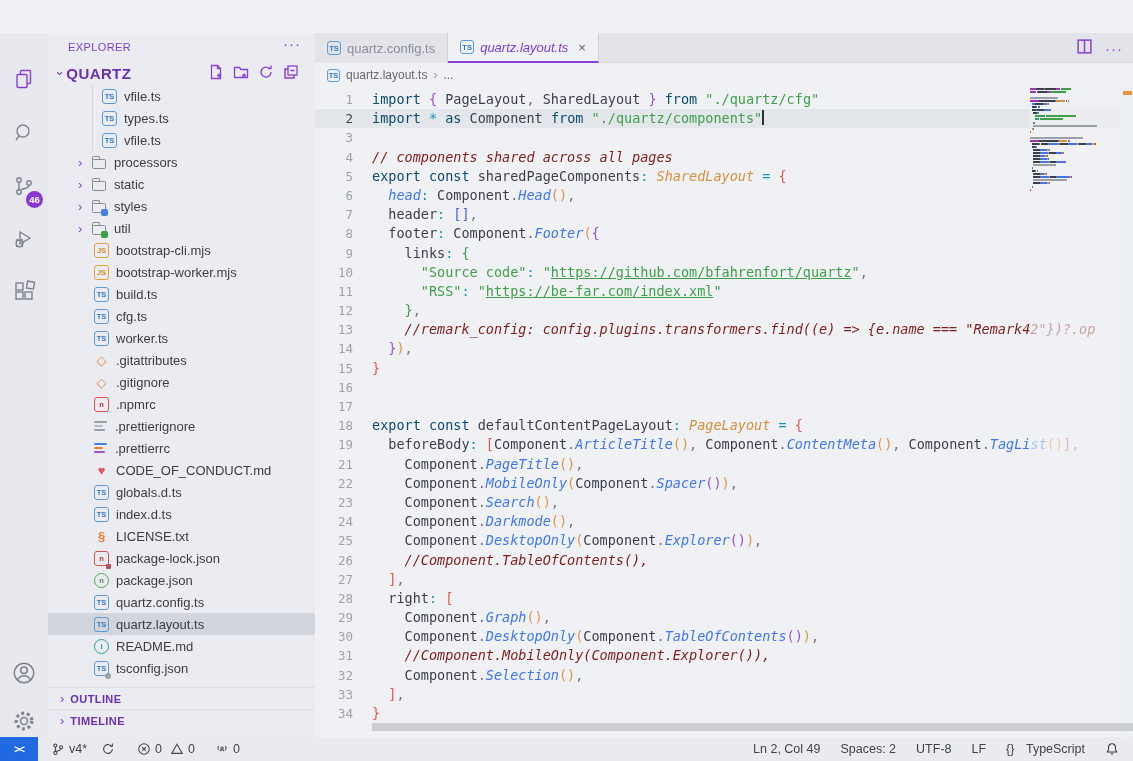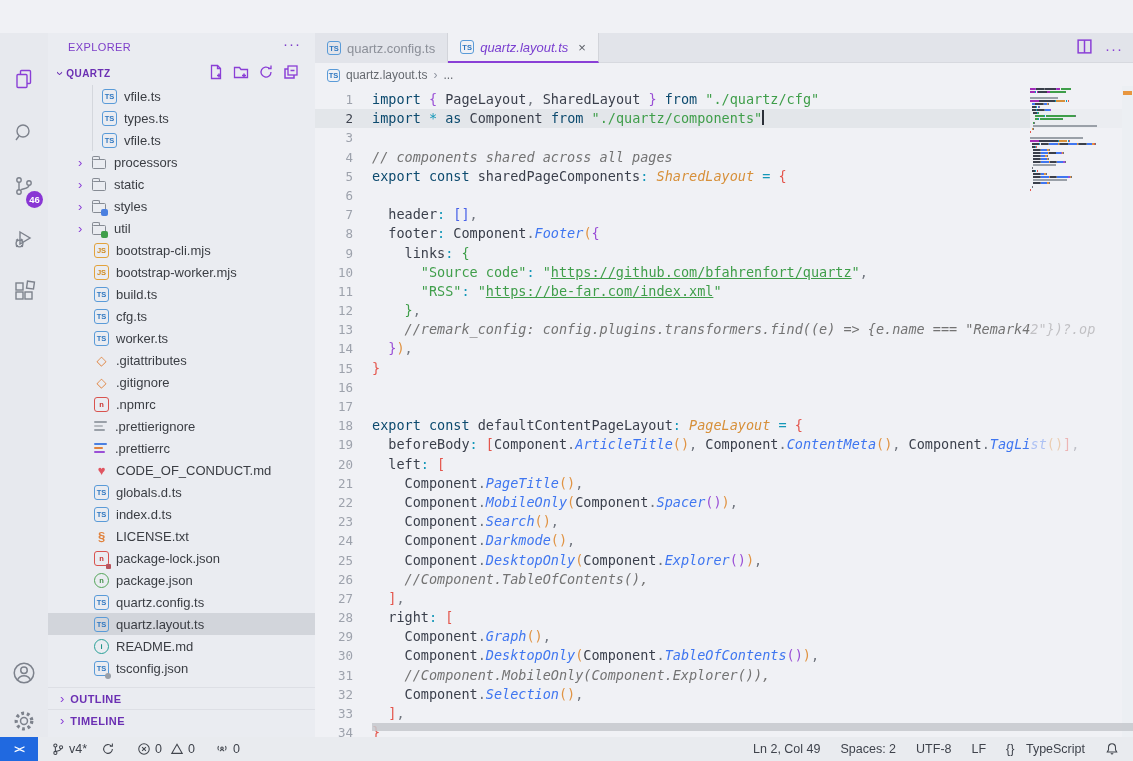--- a/index.html
+++ b/index.html
@@ -20,21 +20,21 @@
            background:#8936d4; color:#fff; font-size:9.5px; font-weight:bold; display:flex;
            align-items:center; justify-content:center; padding:0 3px; }
 
   
   .sidebar { position:absolute; left:48px; top:33px; width:267px; height:704px; background:#eaecf1; overflow:hidden; }
   .sb-head { position:absolute; left:0; top:0; width:267px; height:28px; display:flex; align-items:center; }
   .sb-title { font-size:11px; letter-spacing:.4px; color:#7d3ec9; margin-left:20px; }
   .sb-more { position:absolute; right:14px; top:2px; color:#7d3ec9; font-size:15px; letter-spacing:1px; }
   .sb-section { position:absolute; left:0; top:28px; width:267px; height:24px; display:flex; align-items:center; }
   .sb-chev { color:#6b2fb3; font-size:13px; display:inline-block; transform:rotate(90deg); margin:0 4px 0 10px; }
-  .sb-proj { font-size:10px; font-weight:bold; color:#6b2fb3; letter-spacing:.4px; }
+  .sb-proj { font-size:15px; font-weight:bold; color:#6b2fb3; letter-spacing:.4px; }
   .sb-actions { position:absolute; right:16px; top:3px; display:flex; gap:9px; }
   .sb-actions svg { stroke:#8a3fd6; fill:none; stroke-width:1.3; }
 
   .tree { position:absolute; left:0; top:52px; width:267px; }
   .row { position:relative; height:22px; display:flex; align-items:center; font-size:13px; color:#3a3d43; cursor:default; }
   .row.sel { background:#d2d5db; }
   .row .chev { color:#8a3fd6; font-size:13px; width:14px; margin-left:30px; }
   .row.lvl1 { padding-left:46px; }
   .row.lvl1.hasChev { padding-left:0; }
   .row.lvl2 { padding-left:54px; }
@@ -82,21 +82,21 @@
                font-size:13.5px; line-height:19.2px; }
   .cl { height:19.2px; white-space:pre; display:flex; }
   .cl.hl { background:#e3e6ea; }
   .ln { width:38px; text-align:right; color:#9da2ac; flex:none; font-size:12.5px; }
   .cl.hl .ln { color:#3c414d; }
   .lc { padding-left:19px; white-space:pre; }
   .ig { display:inline-block; width:2ch; border-left:1px solid #dfe1e6; }
 
   .tok-kw{color:#0c4a6e;} .tok-tx{color:#3a3f4b;} .tok-fn{color:#3f76f0;font-style:italic;}
   .tok-ty{color:#d7903a;font-style:italic;} .tok-str{color:#3f9e4a;}
-  .tok-lnk{color:#3f9e4a;text-decoration:underline;} .tok-cm{color:#737373;font-style:italic;}
+  .tok-lnk{color:#3f9e4a;text-decoration:underline;} .tok-cm{color:#7f1d1d;font-style:italic;}
   .tok-cl{color:#1397b8;} .tok-op{color:#1397b8;} .tok-pc{color:#6f747d;}
   .tok-po{color:#e09343;} .tok-pp{color:#9a4fd6;} .tok-bR{color:#e4564d;}
   .tok-bP{color:#9a4fd6;} .tok-bG{color:#3f9e4a;} .tok-bB{color:#4a63e8;}
   .caret { display:inline-block; width:1.5px; height:15px; background:#2b2f38; vertical-align:-2px; }
 
   .mini-overlay { position:absolute; left:715px; top:0; width:92px; height:651px; background:rgba(240,241,245,.62); }
   .minimap { position:absolute; left:715px; top:2px; width:92px; }
   .mrow { height:3.05px; white-space:nowrap; overflow:hidden; }
   .mrow b { display:inline-block; height:2px; vertical-align:top; }
   .ruler { position:absolute; left:807px; top:0; width:11px; height:651px; background:#eceff3; }
@@ -362,35 +362,34 @@
       <span class="bc-sep">›</span>
       <span>...</span>
     </div>
     <div class="codearea">
       <div class="codelines" id="code">
           <div class="cl"><span class="ln">1</span><span class="lc"><span class="tok-kw">import</span><span class="tok-tx"> </span><span class="tok-bP">{</span><span class="tok-tx"> PageLayout</span><span class="tok-pc">,</span><span class="tok-tx"> SharedLayout </span><span class="tok-bP">}</span><span class="tok-tx"> </span><span class="tok-kw">from</span><span class="tok-tx"> </span><span class="tok-str">"./quartz/cfg"</span></span></div>
           <div class="cl hl"><span class="ln">2</span><span class="lc"><span class="tok-kw">import</span><span class="tok-tx"> </span><span class="tok-op">*</span><span class="tok-tx"> </span><span class="tok-kw">as</span><span class="tok-tx"> Component </span><span class="tok-kw">from</span><span class="tok-tx"> </span><span class="tok-str">"./quartz/components"</span><span class="caret"></span></span></div>
           <div class="cl"><span class="ln">3</span><span class="lc"></span></div>
           <div class="cl"><span class="ln">4</span><span class="lc"><span class="tok-cm">// components shared across all pages</span></span></div>
           <div class="cl"><span class="ln">5</span><span class="lc"><span class="tok-kw">export</span><span class="tok-tx"> </span><span class="tok-kw">const</span><span class="tok-tx"> sharedPageComponents</span><span class="tok-cl">:</span><span class="tok-tx"> </span><span class="tok-ty">SharedLayout</span><span class="tok-tx"> </span><span class="tok-op">=</span><span class="tok-tx"> </span><span class="tok-bR">{</span></span></div>
-          <div class="cl"><span class="ln">6</span></div>
+          <div class="cl"><span class="ln">6</span><span class="lc"><span class="ig"></span><span class="tok-fn">head</span><span class="tok-cl">:</span><span class="tok-tx"> Component</span><span class="tok-pc">.</span><span class="tok-fn">Head</span><span class="tok-po">(</span><span class="tok-po">)</span><span class="tok-pc">,</span></span></div>
           <div class="cl"><span class="ln">7</span><span class="lc"><span class="ig"></span><span class="tok-tx">header</span><span class="tok-cl">:</span><span class="tok-tx"> </span><span class="tok-bB">[]</span><span class="tok-pc">,</span></span></div>
           <div class="cl"><span class="ln">8</span><span class="lc"><span class="ig"></span><span class="tok-tx">footer</span><span class="tok-cl">:</span><span class="tok-tx"> Component</span><span class="tok-pc">.</span><span class="tok-fn">Footer</span><span class="tok-po">(</span><span class="tok-bP">{</span></span></div>
           <div class="cl"><span class="ln">9</span><span class="lc"><span class="ig"></span><span class="ig"></span><span class="tok-tx">links</span><span class="tok-cl">:</span><span class="tok-tx"> </span><span class="tok-bG">{</span></span></div>
           <div class="cl"><span class="ln">10</span><span class="lc"><span class="ig"></span><span class="ig"></span><span class="ig"></span><span class="tok-str">"Source code"</span><span class="tok-cl">:</span><span class="tok-tx"> </span><span class="tok-str">"</span><span class="tok-lnk">https://github.com/bfahrenfort/quartz</span><span class="tok-str">"</span><span class="tok-pc">,</span></span></div>
           <div class="cl"><span class="ln">11</span><span class="lc"><span class="ig"></span><span class="ig"></span><span class="ig"></span><span class="tok-str">"RSS"</span><span class="tok-cl">:</span><span class="tok-tx"> </span><span class="tok-str">"</span><span class="tok-lnk">https://be-far.com/index.xml</span><span class="tok-str">"</span></span></div>
           <div class="cl"><span class="ln">12</span><span class="lc"><span class="ig"></span><span class="ig"></span><span class="tok-bG">}</span><span class="tok-pc">,</span></span></div>
           <div class="cl"><span class="ln">13</span><span class="lc"><span class="ig"></span><span class="ig"></span><span class="tok-cm">//remark_config: config.plugins.transformers.find((e) =&gt; {e.name === "Remark42"})?.op</span></span></div>
           <div class="cl"><span class="ln">14</span><span class="lc"><span class="ig"></span><span class="tok-bP">}</span><span class="tok-po">)</span><span class="tok-pc">,</span></span></div>
           <div class="cl"><span class="ln">15</span><span class="lc"><span class="tok-bR">}</span></span></div>
           <div class="cl"><span class="ln">16</span><span class="lc"></span></div>
           <div class="cl"><span class="ln">17</span></div>
           <div class="cl"><span class="ln">18</span><span class="lc"><span class="tok-kw">export</span><span class="tok-tx"> </span><span class="tok-kw">const</span><span class="tok-tx"> defaultContentPageLayout</span><span class="tok-cl">:</span><span class="tok-tx"> </span><span class="tok-ty">PageLayout</span><span class="tok-tx"> </span><span class="tok-op">=</span><span class="tok-tx"> </span><span class="tok-bR">{</span></span></div>
           <div class="cl"><span class="ln">19</span><span class="lc"><span class="ig"></span><span class="tok-tx">beforeBody</span><span class="tok-cl">:</span><span class="tok-tx"> </span><span class="tok-bR">[</span><span class="tok-tx">Component</span><span class="tok-pc">.</span><span class="tok-fn">ArticleTitle</span><span class="tok-po">()</span><span class="tok-pc">,</span><span class="tok-tx"> Component</span><span class="tok-pc">.</span><span class="tok-fn">ContentMeta</span><span class="tok-po">()</span><span class="tok-pc">,</span><span class="tok-tx"> Component</span><span class="tok-pc">.</span><span class="tok-fn">TagList</span><span class="tok-po">()</span><span class="tok-bR">]</span><span class="tok-pc">,</span></span></div>
-          <div class="cl"><span class="ln">20</span><span class="lc"><span class="ig"></span><span class="tok-tx">left</span><span class="tok-cl">:</span><span class="tok-tx"> </span><span class="tok-bR">[</span></span></div>
           <div class="cl"><span class="ln">21</span><span class="lc"><span class="ig"></span><span class="ig"></span><span class="tok-tx">Component</span><span class="tok-pc">.</span><span class="tok-fn">PageTitle</span><span class="tok-po">()</span><span class="tok-pc">,</span></span></div>
           <div class="cl"><span class="ln">22</span><span class="lc"><span class="ig"></span><span class="ig"></span><span class="tok-tx">Component</span><span class="tok-pc">.</span><span class="tok-fn">MobileOnly</span><span class="tok-po">(</span><span class="tok-tx">Component</span><span class="tok-pc">.</span><span class="tok-fn">Spacer</span><span class="tok-pp">()</span><span class="tok-po">)</span><span class="tok-pc">,</span></span></div>
           <div class="cl"><span class="ln">23</span><span class="lc"><span class="ig"></span><span class="ig"></span><span class="tok-tx">Component</span><span class="tok-pc">.</span><span class="tok-fn">Search</span><span class="tok-po">()</span><span class="tok-pc">,</span></span></div>
           <div class="cl"><span class="ln">24</span><span class="lc"><span class="ig"></span><span class="ig"></span><span class="tok-tx">Component</span><span class="tok-pc">.</span><span class="tok-fn">Darkmode</span><span class="tok-po">()</span><span class="tok-pc">,</span></span></div>
           <div class="cl"><span class="ln">25</span><span class="lc"><span class="ig"></span><span class="ig"></span><span class="tok-tx">Component</span><span class="tok-pc">.</span><span class="tok-fn">DesktopOnly</span><span class="tok-po">(</span><span class="tok-tx">Component</span><span class="tok-pc">.</span><span class="tok-fn">Explorer</span><span class="tok-pp">()</span><span class="tok-po">)</span><span class="tok-pc">,</span></span></div>
           <div class="cl"><span class="ln">26</span><span class="lc"><span class="ig"></span><span class="ig"></span><span class="tok-cm">//Component.TableOfContents(),</span></span></div>
           <div class="cl"><span class="ln">27</span><span class="lc"><span class="ig"></span><span class="tok-bR">]</span><span class="tok-pc">,</span></span></div>
           <div class="cl"><span class="ln">28</span><span class="lc"><span class="ig"></span><span class="tok-tx">right</span><span class="tok-cl">:</span><span class="tok-tx"> </span><span class="tok-bR">[</span></span></div>
           <div class="cl"><span class="ln">29</span><span class="lc"><span class="ig"></span><span class="ig"></span><span class="tok-tx">Component</span><span class="tok-pc">.</span><span class="tok-fn">Graph</span><span class="tok-po">()</span><span class="tok-pc">,</span></span></div>
           <div class="cl"><span class="ln">30</span><span class="lc"><span class="ig"></span><span class="ig"></span><span class="tok-tx">Component</span><span class="tok-pc">.</span><span class="tok-fn">DesktopOnly</span><span class="tok-po">(</span><span class="tok-tx">Component</span><span class="tok-pc">.</span><span class="tok-fn">TableOfContents</span><span class="tok-pp">()</span><span class="tok-po">)</span><span class="tok-pc">,</span></span></div>

